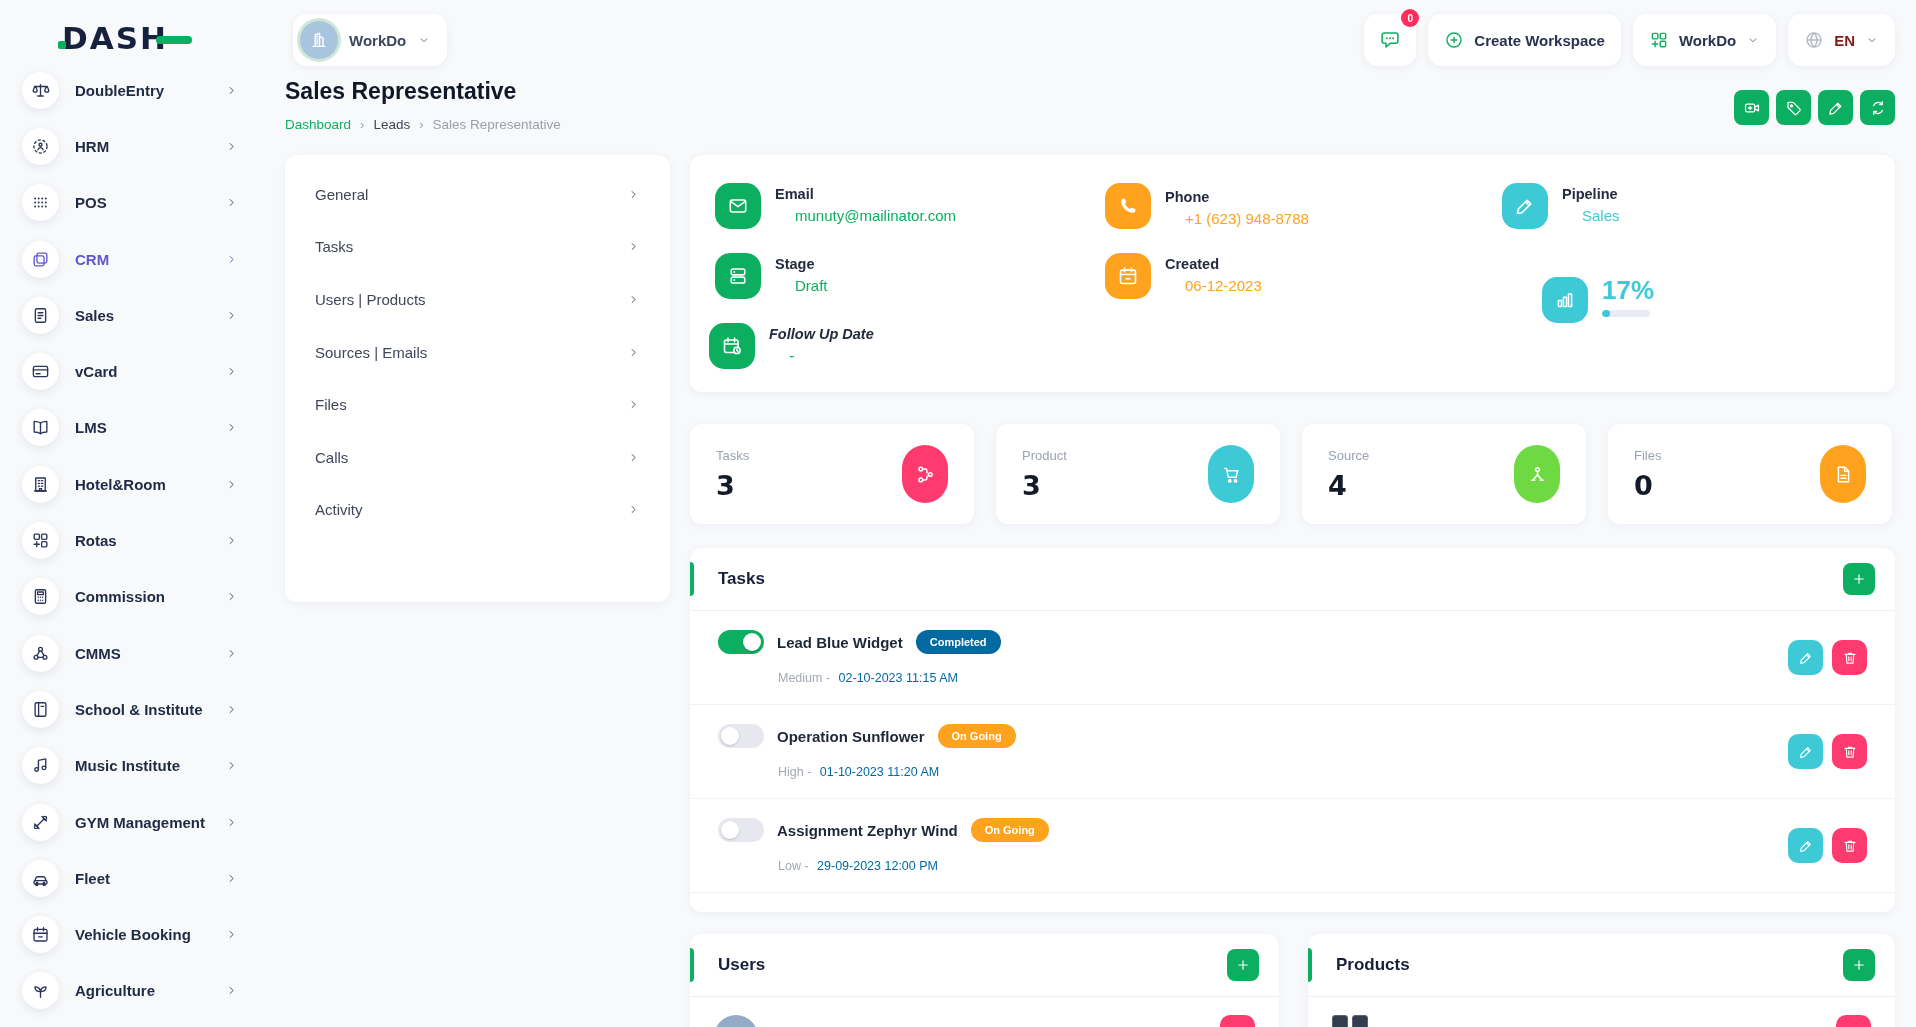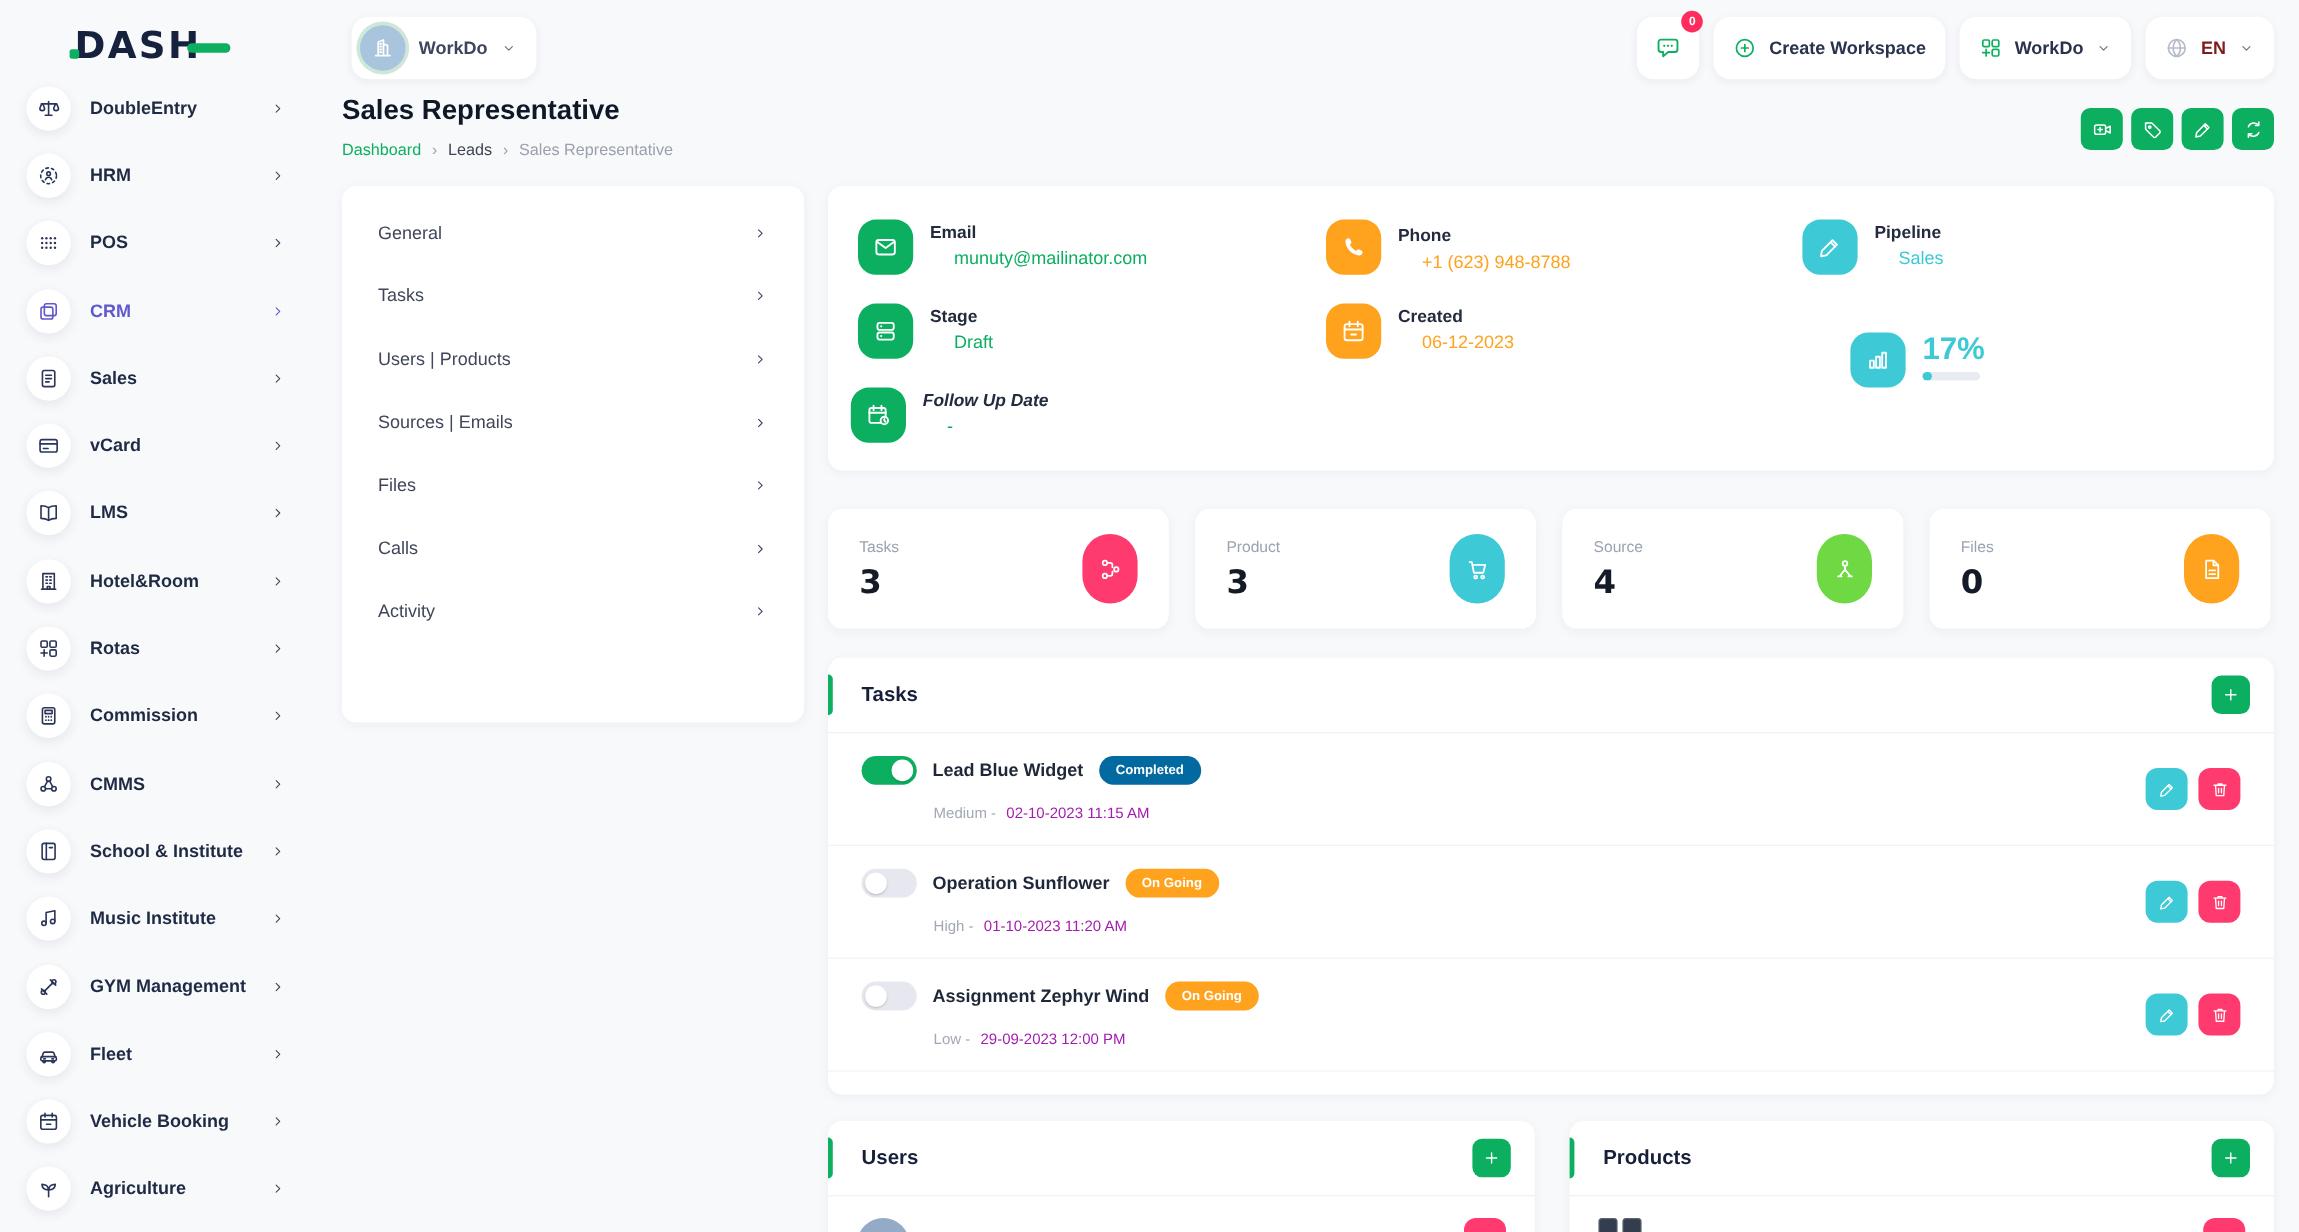--- a/index.html
+++ b/index.html
@@ -115,21 +115,21 @@
   .tg { width:46px; height:24px; border-radius:12px; position:relative; flex-shrink:0; cursor:pointer; }
   .tg.on { background:#0CAF60; } .tg.off { background:#e7e8ef; }
   .tg::after { content:""; position:absolute; top:3px; width:18px; height:18px; border-radius:50%; background:#fff;
                box-shadow:0 1px 2px rgba(0,0,0,.18); }
   .tg.on::after { right:3px; } .tg.off::after { left:3px; }
   .tname { font-size:15px; font-weight:700; color:#1f2838; }
   .badge { font-size:11px; font-weight:600; color:#fff; padding:6px 14px; border-radius:13px; }
   .badge.green { background:#0369a1; } .badge.orange { background:#FFA21D; }
   .trow-l2 { margin:17px 0 0 60px; font-size:12.5px; }
   .prio { color:#a2a8b4; }
-  .pdate { color:#a21caf; margin-left:5px; }
+  .pdate { color:#0369a1; margin-left:5px; }
   .rowbtns { position:absolute; right:28px; top:29px; display:flex; gap:9px; }
   .sq { width:35px; height:35px; border-radius:10px; border:none; color:#fff;
         display:flex; align-items:center; justify-content:center; cursor:pointer; }
   .sq .ico { width:16px; height:16px; }
   .sq.edit { background:#3EC9D6; } .sq.del { background:#FF3A6E; }
 
   .users-card { left:690px; top:934px; width:589px; height:170px; }
   .products-card { left:1308px; top:934px; width:587px; height:170px; }
   .partial-row { position:relative; padding:18px 24px 0 24px; display:flex; align-items:flex-start; }
   .avatar { width:44px; height:44px; border-radius:50%; background:#93abc6;

